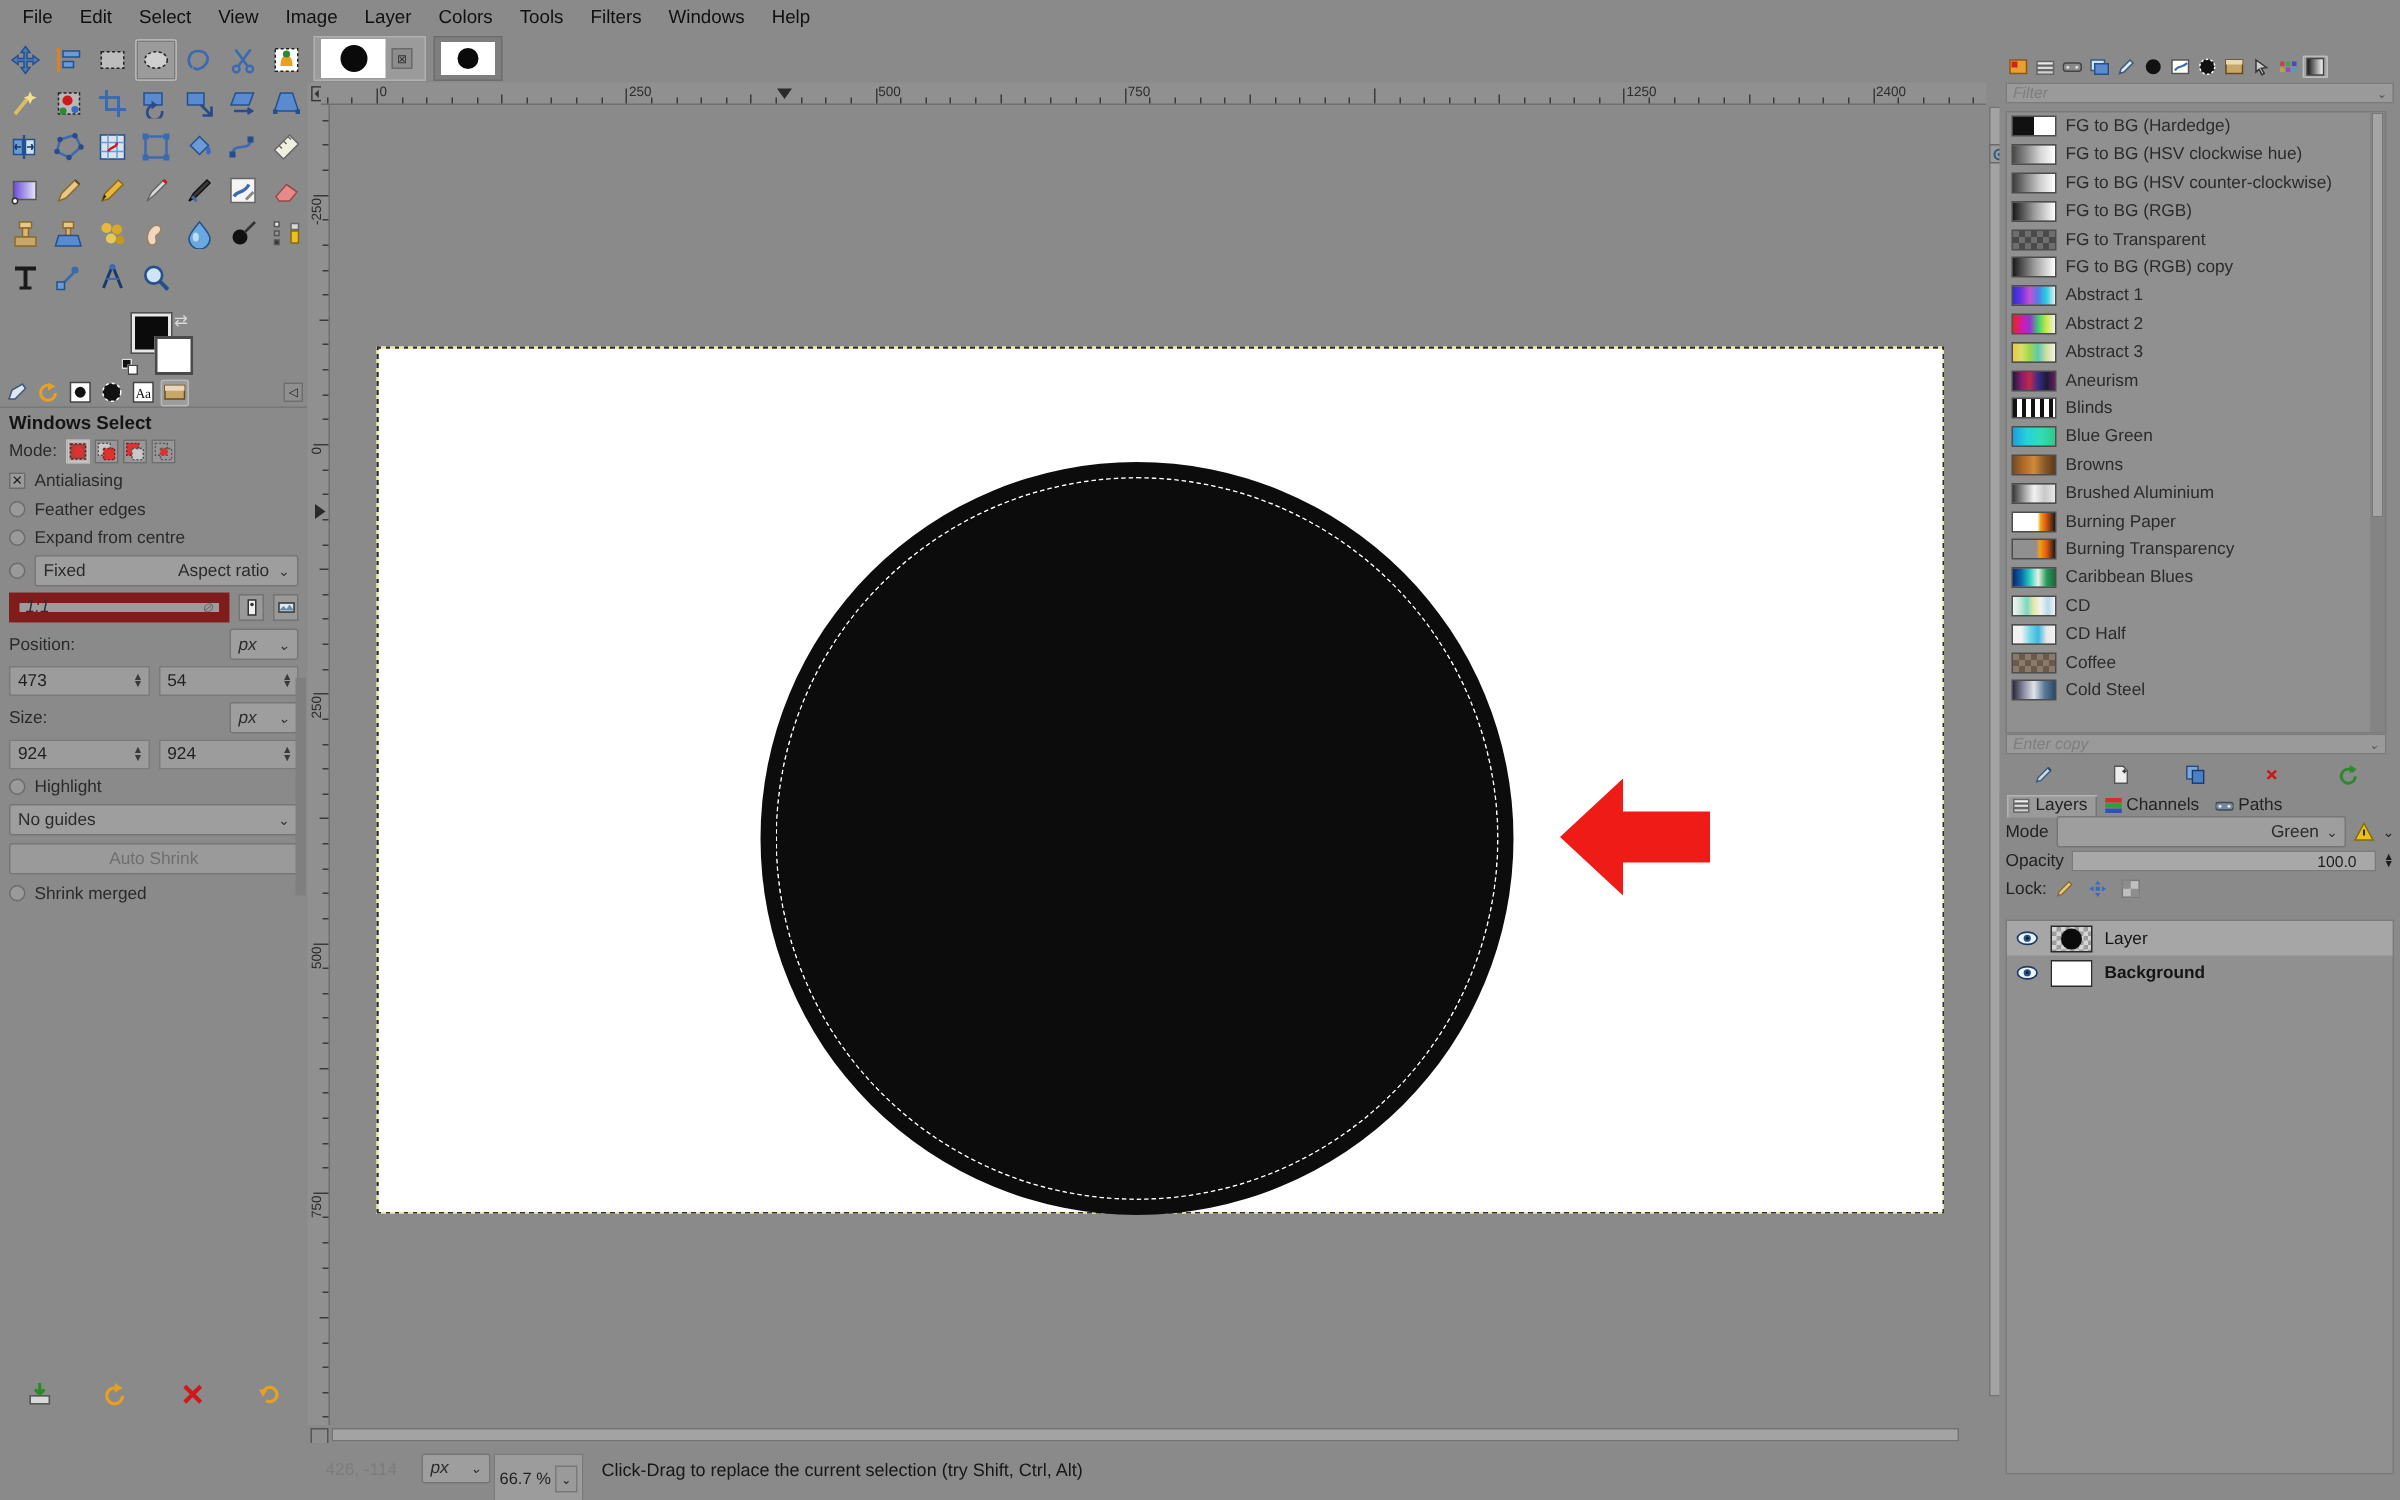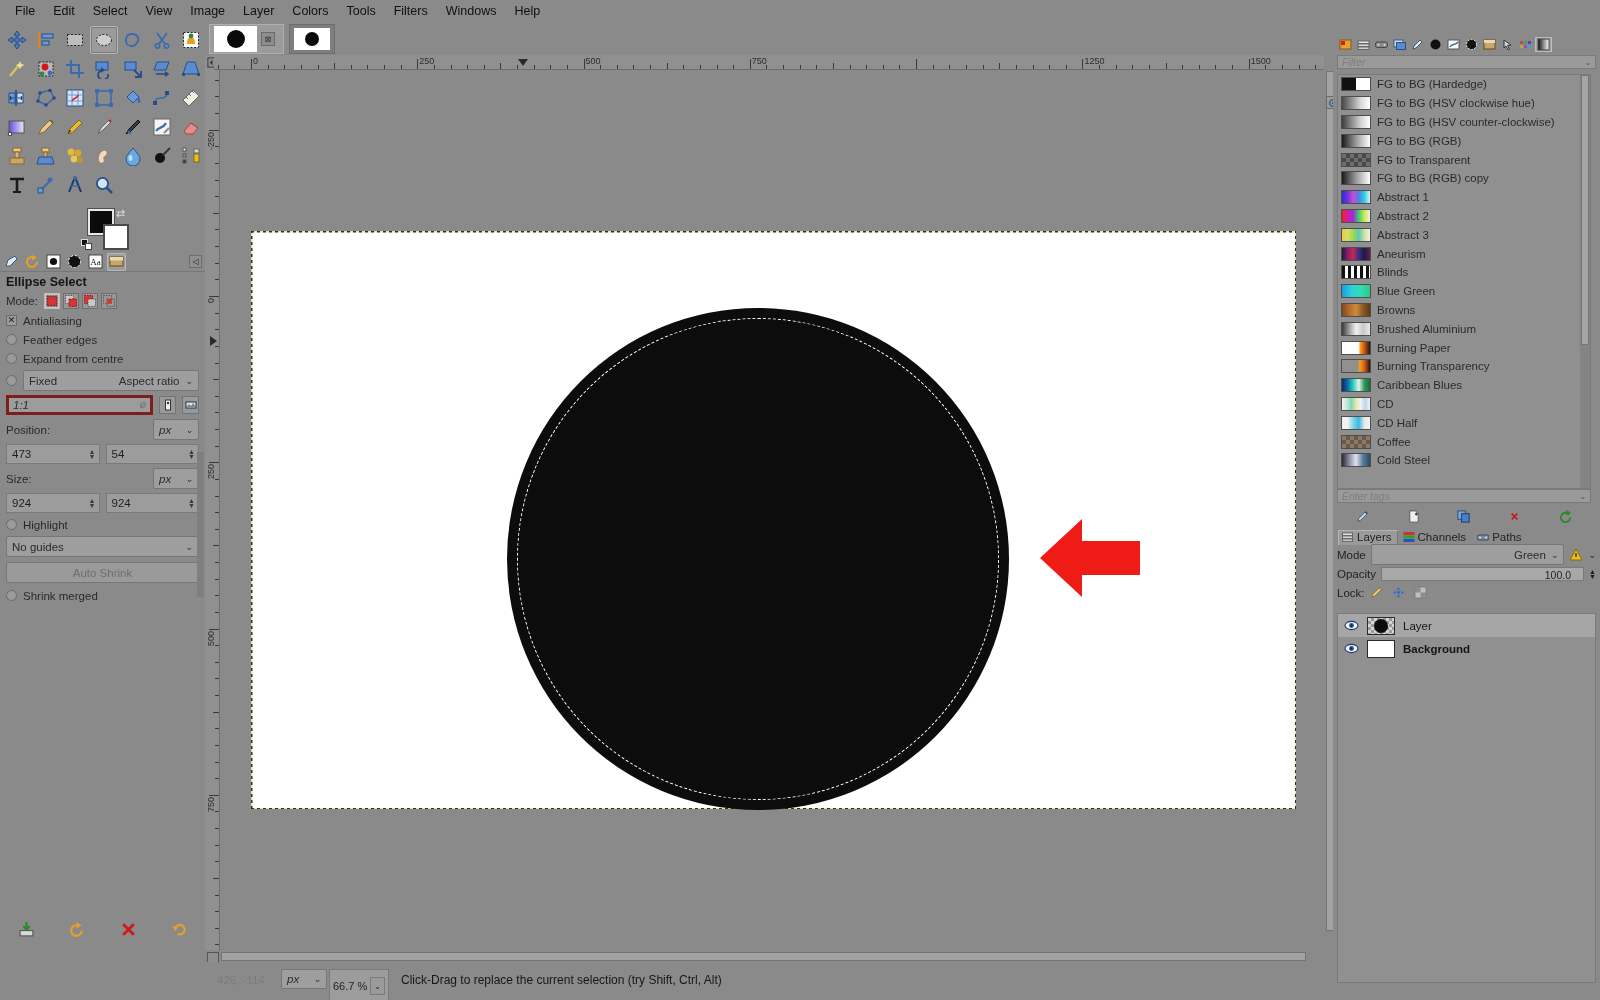--- a/index.html
+++ b/index.html
@@ -69,21 +69,21 @@
   .rad { width:11px;height:11px; border-radius:50%; border:1px solid #6c6c6c;
          background:#9a9a9a; flex:none; cursor:pointer; }
 
   .combo { flex:1; height:21px; background:#9e9e9e; border:1px solid #767676; border-radius:2px;
            display:flex; align-items:center; padding:0 5px; font-size:11.5px; color:#2b2b2b;
            justify-content:space-between; cursor:pointer; }
   .combo .cv { color:#2b2b2b; }
   .combo .car { font-size:9px; color:#2f2f2f; }
   .combo-sm { width:46px; flex:none;font-style:italic; }
 
-  .txtfield { flex:1; height:20px; background:#9c9c9c; border:3px solid #7f1d1d;
+  .txtfield { flex:1; height:20px; background:#9c9c9c; border:7px solid #7f1d1d;
               display:flex; align-items:center; padding:0 4px; font-size:11.5px;
               font-style:italic; color:#2e2e2e; justify-content:space-between; }
   .minibtn { width:17px;height:18px; border:1px solid #737373; background:#999;
              display:flex;align-items:center;justify-content:center; cursor:pointer; flex:none; }
   .minibtn svg { width:12px;height:12px; }
 
   .spin { height:20px; background:#9c9c9c; border:1px solid #7a7a7a; display:flex;
           align-items:center; padding:0 3px 0 5px; font-size:11.5px; color:#1f1f1f;
           justify-content:space-between; flex:1; }
   .spin .arrows { display:flex; flex-direction:column; line-height:5px; font-size:7px; color:#3a3a3a; }
@@ -565,21 +565,21 @@
           </svg>
         </div>
         <div class="to-tab sel" title="Patterns">
           <svg viewBox="0 0 15 15">
             <rect x="1" y="3" width="13" height="9" fill="#c8a868" stroke="#6a4a1a"></rect>
             <rect x="1" y="3" width="13" height="3.5" fill="#e8d8b8"></rect>
           </svg>
         </div>
       </div>
 
-    <div class="to-title">Ellipse Select</div>
+    <div class="to-title">Windows Select</div>
 
     <div class="to-row">
       <span class="to-label">Mode:</span>
       <div class="modebtns" id="modebtns">
           <div class="modebtn sel" title="Replace">
             <svg viewBox="0 0 12 12">
               <rect x="1" y="1" width="10" height="10" fill="#b04040" stroke="#6a2020" stroke-dasharray="1.6,1.2"></rect>
               <circle cx="6" cy="6" r="3.4" fill="#e03030"></circle>
             </svg>
           </div>
@@ -768,21 +768,21 @@
         <div class="rlab" style="left: 205.28px; top: 1px;">250</div>
         <div class="rk" style="left: 369.561px; top: 4px; width: 1px; height: 11px;"></div>
         <div class="rlab" style="left: 371.561px; top: 1px;">500</div>
         <div class="rk" style="left: 535.841px; top: 4px; width: 1px; height: 11px;"></div>
         <div class="rlab" style="left: 537.841px; top: 1px;">750</div>
         <div class="rk" style="left: 702.121px; top: 4px; width: 1px; height: 11px;"></div>
         <div class="rlab" style="left: 704.121px; top: 14px; font-family: Liberation Mono, monospace;">1000</div>
         <div class="rk" style="left: 868.401px; top: 4px; width: 1px; height: 11px;"></div>
         <div class="rlab" style="left: 870.401px; top: 1px;">1250</div>
         <div class="rk" style="left: 1034.68px; top: 4px; width: 1px; height: 11px;"></div>
-        <div class="rlab" style="left: 1036.68px; top: 1px;">1500</div>
+        <div class="rlab" style="left: 1036.68px; top: 1px;">2400</div>
         <div class="rk" style="left: 3.74394px; top: 10px; width: 1px; height: 5px;"></div>
         <div class="rk" style="left: 20.372px; top: 10px; width: 1px; height: 5px;"></div>
         <div class="rk" style="left: 53.628px; top: 10px; width: 1px; height: 5px;"></div>
         <div class="rk" style="left: 70.2561px; top: 10px; width: 1px; height: 5px;"></div>
         <div class="rk" style="left: 86.8841px; top: 10px; width: 1px; height: 5px;"></div>
         <div class="rk" style="left: 103.512px; top: 10px; width: 1px; height: 5px;"></div>
         <div class="rk" style="left: 120.14px; top: 8px; width: 1px; height: 7px;"></div>
         <div class="rk" style="left: 136.768px; top: 10px; width: 1px; height: 5px;"></div>
         <div class="rk" style="left: 153.396px; top: 10px; width: 1px; height: 5px;"></div>
         <div class="rk" style="left: 170.024px; top: 10px; width: 1px; height: 5px;"></div>
@@ -1117,21 +1117,21 @@
             <div class="gth" style="background: linear-gradient(90deg, rgb(42, 42, 58), rgb(138, 138, 160), rgb(224, 228, 234), rgb(90, 122, 154), rgb(42, 74, 106));"></div>
             <div class="gname">Cold Steel</div>
           </div>
         </div>
       <div class="glscroll">
           <div class="th"></div>
         </div>
     </div>
 
     <div class="tagbox">
-      <span>Enter tags</span>
+      <span>Enter copy</span>
       <span style="font-size:8px;color:#555;">⌄</span>
     </div>
 
     <div class="gradbtns">
       <svg viewBox="0 0 16 16">
         <path d="M3 13 L4 10 L11 3 L13 5 L6 12 Z" fill="#cfd8e2" stroke="#3a5a7a"></path>
         <path d="M11 3 L13 5" stroke="#2a4a6a" stroke-width="1.5"></path>
         </svg>
       <svg viewBox="0 0 16 16">
         <path d="M4 2 L10 2 L13 5 L13 14 L4 14 Z" fill="#eee" stroke="#555"></path>

